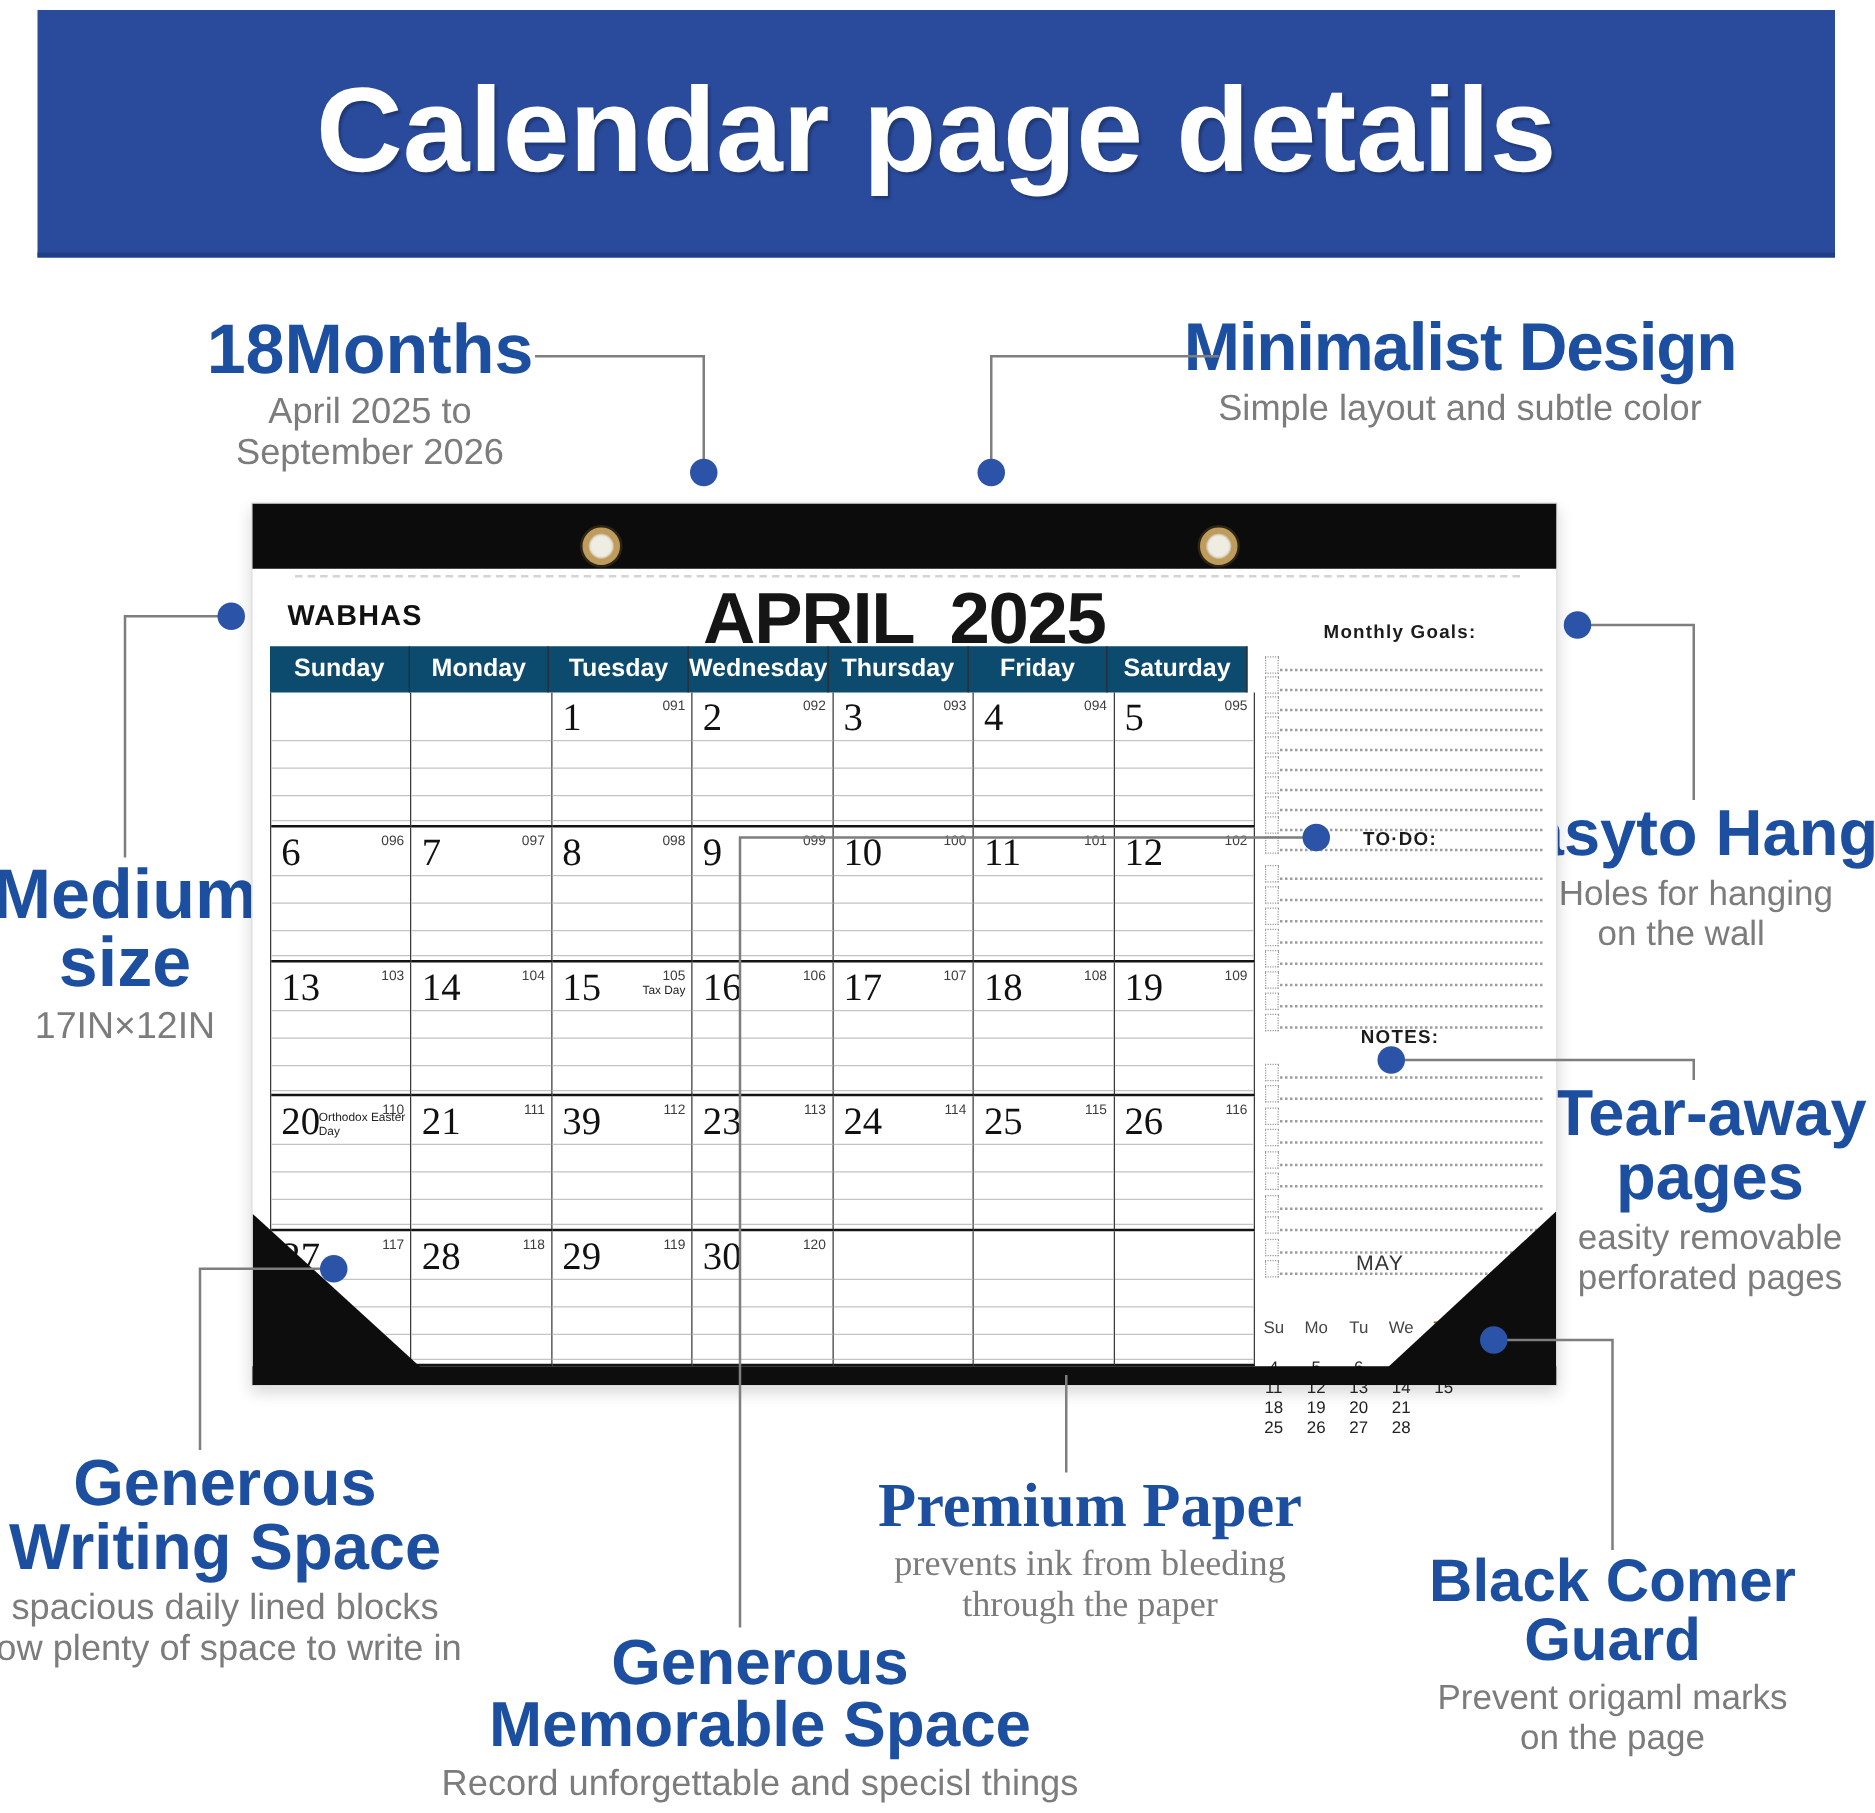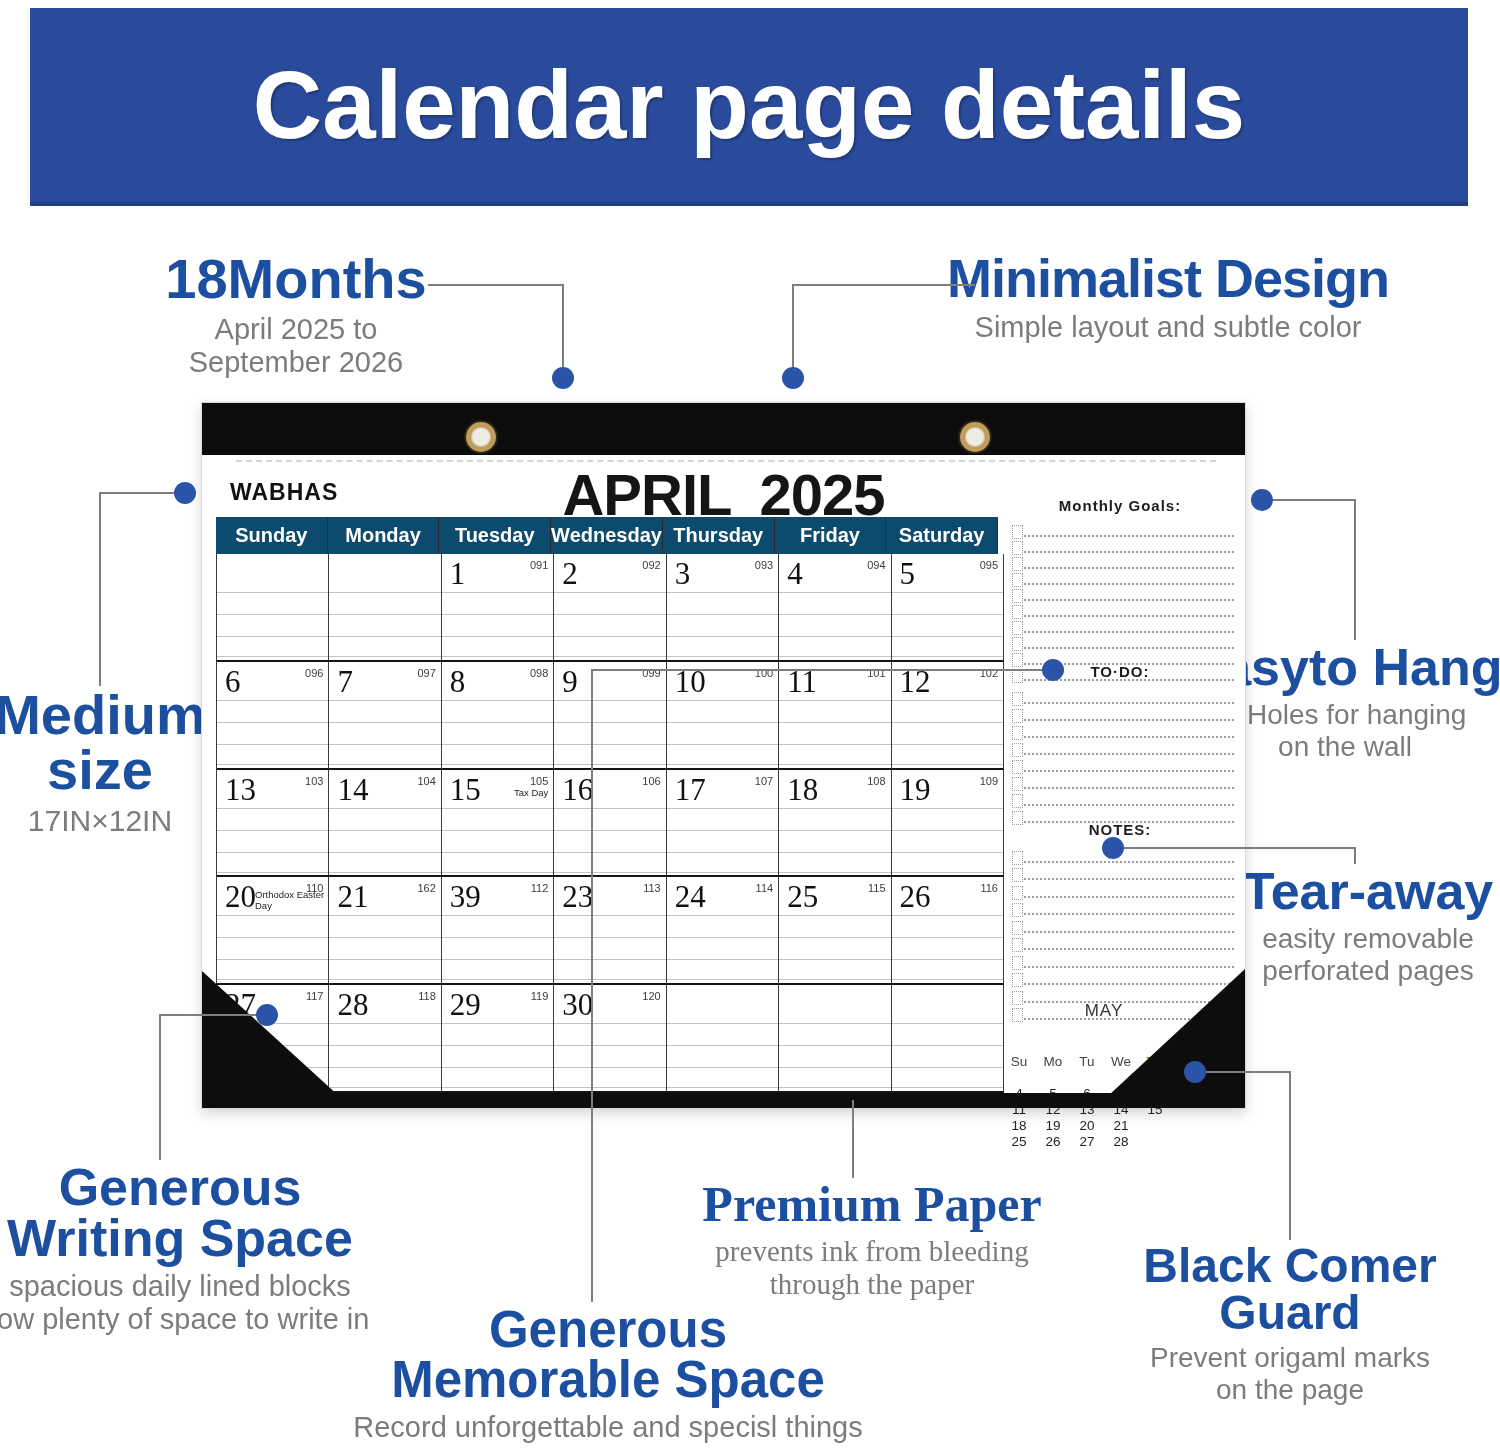--- a/index.html
+++ b/index.html
@@ -104,20 +104,21 @@
 <div class="anno" style="left:1345px;top:642px;">
   <div class="tt" style="font-size:52px;">Easyto Hang</div>
   <div class="st" style="font-size:28px;">
     <div>2 Holes for hanging</div>
     <div>on the wall</div>
   </div>
 </div>
 
 <div class="anno" style="left:1368px;top:866px;">
   <div class="tt" style="font-size:52px;">Tear-away</div>
+  <div class="tt" style="font-size:52px;">pages</div>
   <div class="st" style="font-size:28px;">
     <div>easity removable</div>
     <div>perforated pages</div>
   </div>
 </div>
 
 <div class="anno" style="left:180px;top:1162px;">
   <div class="tt" style="font-size:52px;">Generous</div>
   <div class="tt" style="font-size:52px;">Writing Space</div>
   <div class="st" style="font-size:29px;">
@@ -341,21 +342,21 @@
         <span class="d">20</span>
         <span class="doy">110</span>
         <span class="note nl">Orthodox Easter Day</span>
       </div>
       <div class="cell">
         <div class="wline" style="top: 38px;"></div>
         <div class="wline" style="top: 60px;"></div>
         <div class="wline" style="top: 82px;"></div>
         <div class="wline" style="top: 102px;"></div>
         <span class="d">21</span>
-        <span class="doy">162</span>
+        <span class="doy">111</span>
       </div>
       <div class="cell">
         <div class="wline" style="top: 38px;"></div>
         <div class="wline" style="top: 60px;"></div>
         <div class="wline" style="top: 82px;"></div>
         <div class="wline" style="top: 102px;"></div>
         <span class="d">39</span>
         <span class="doy">112</span>
       </div>
       <div class="cell">

